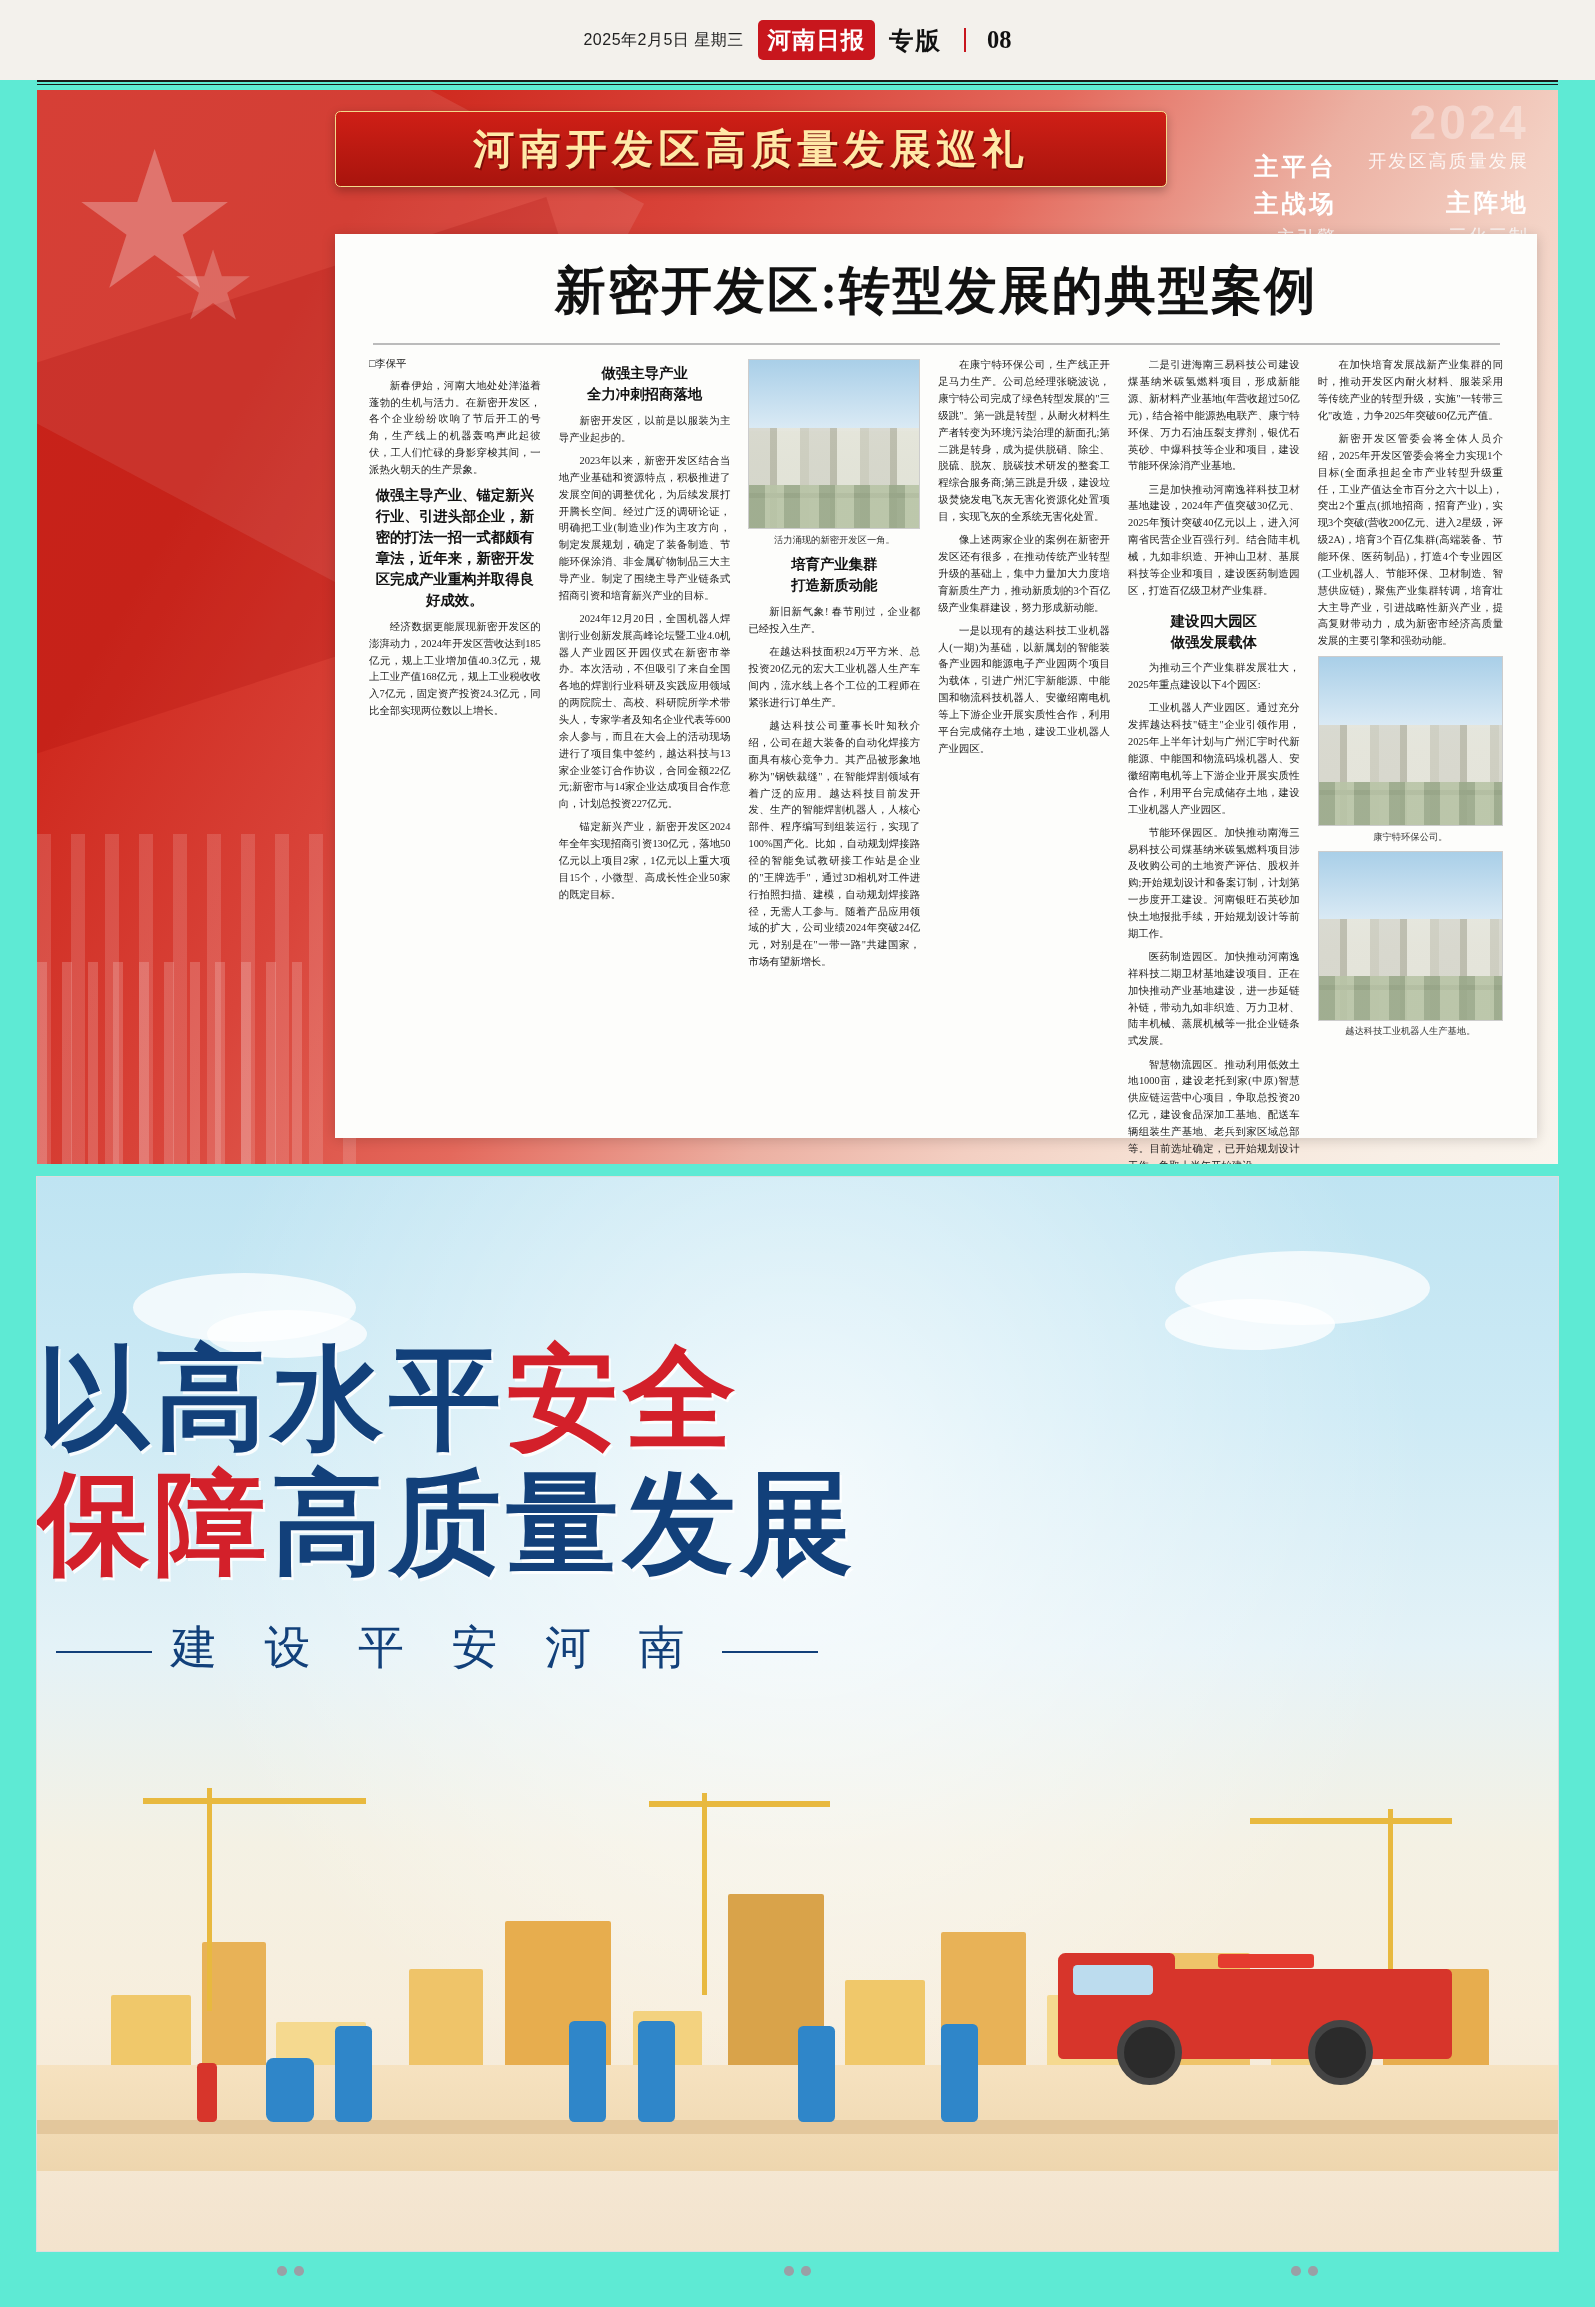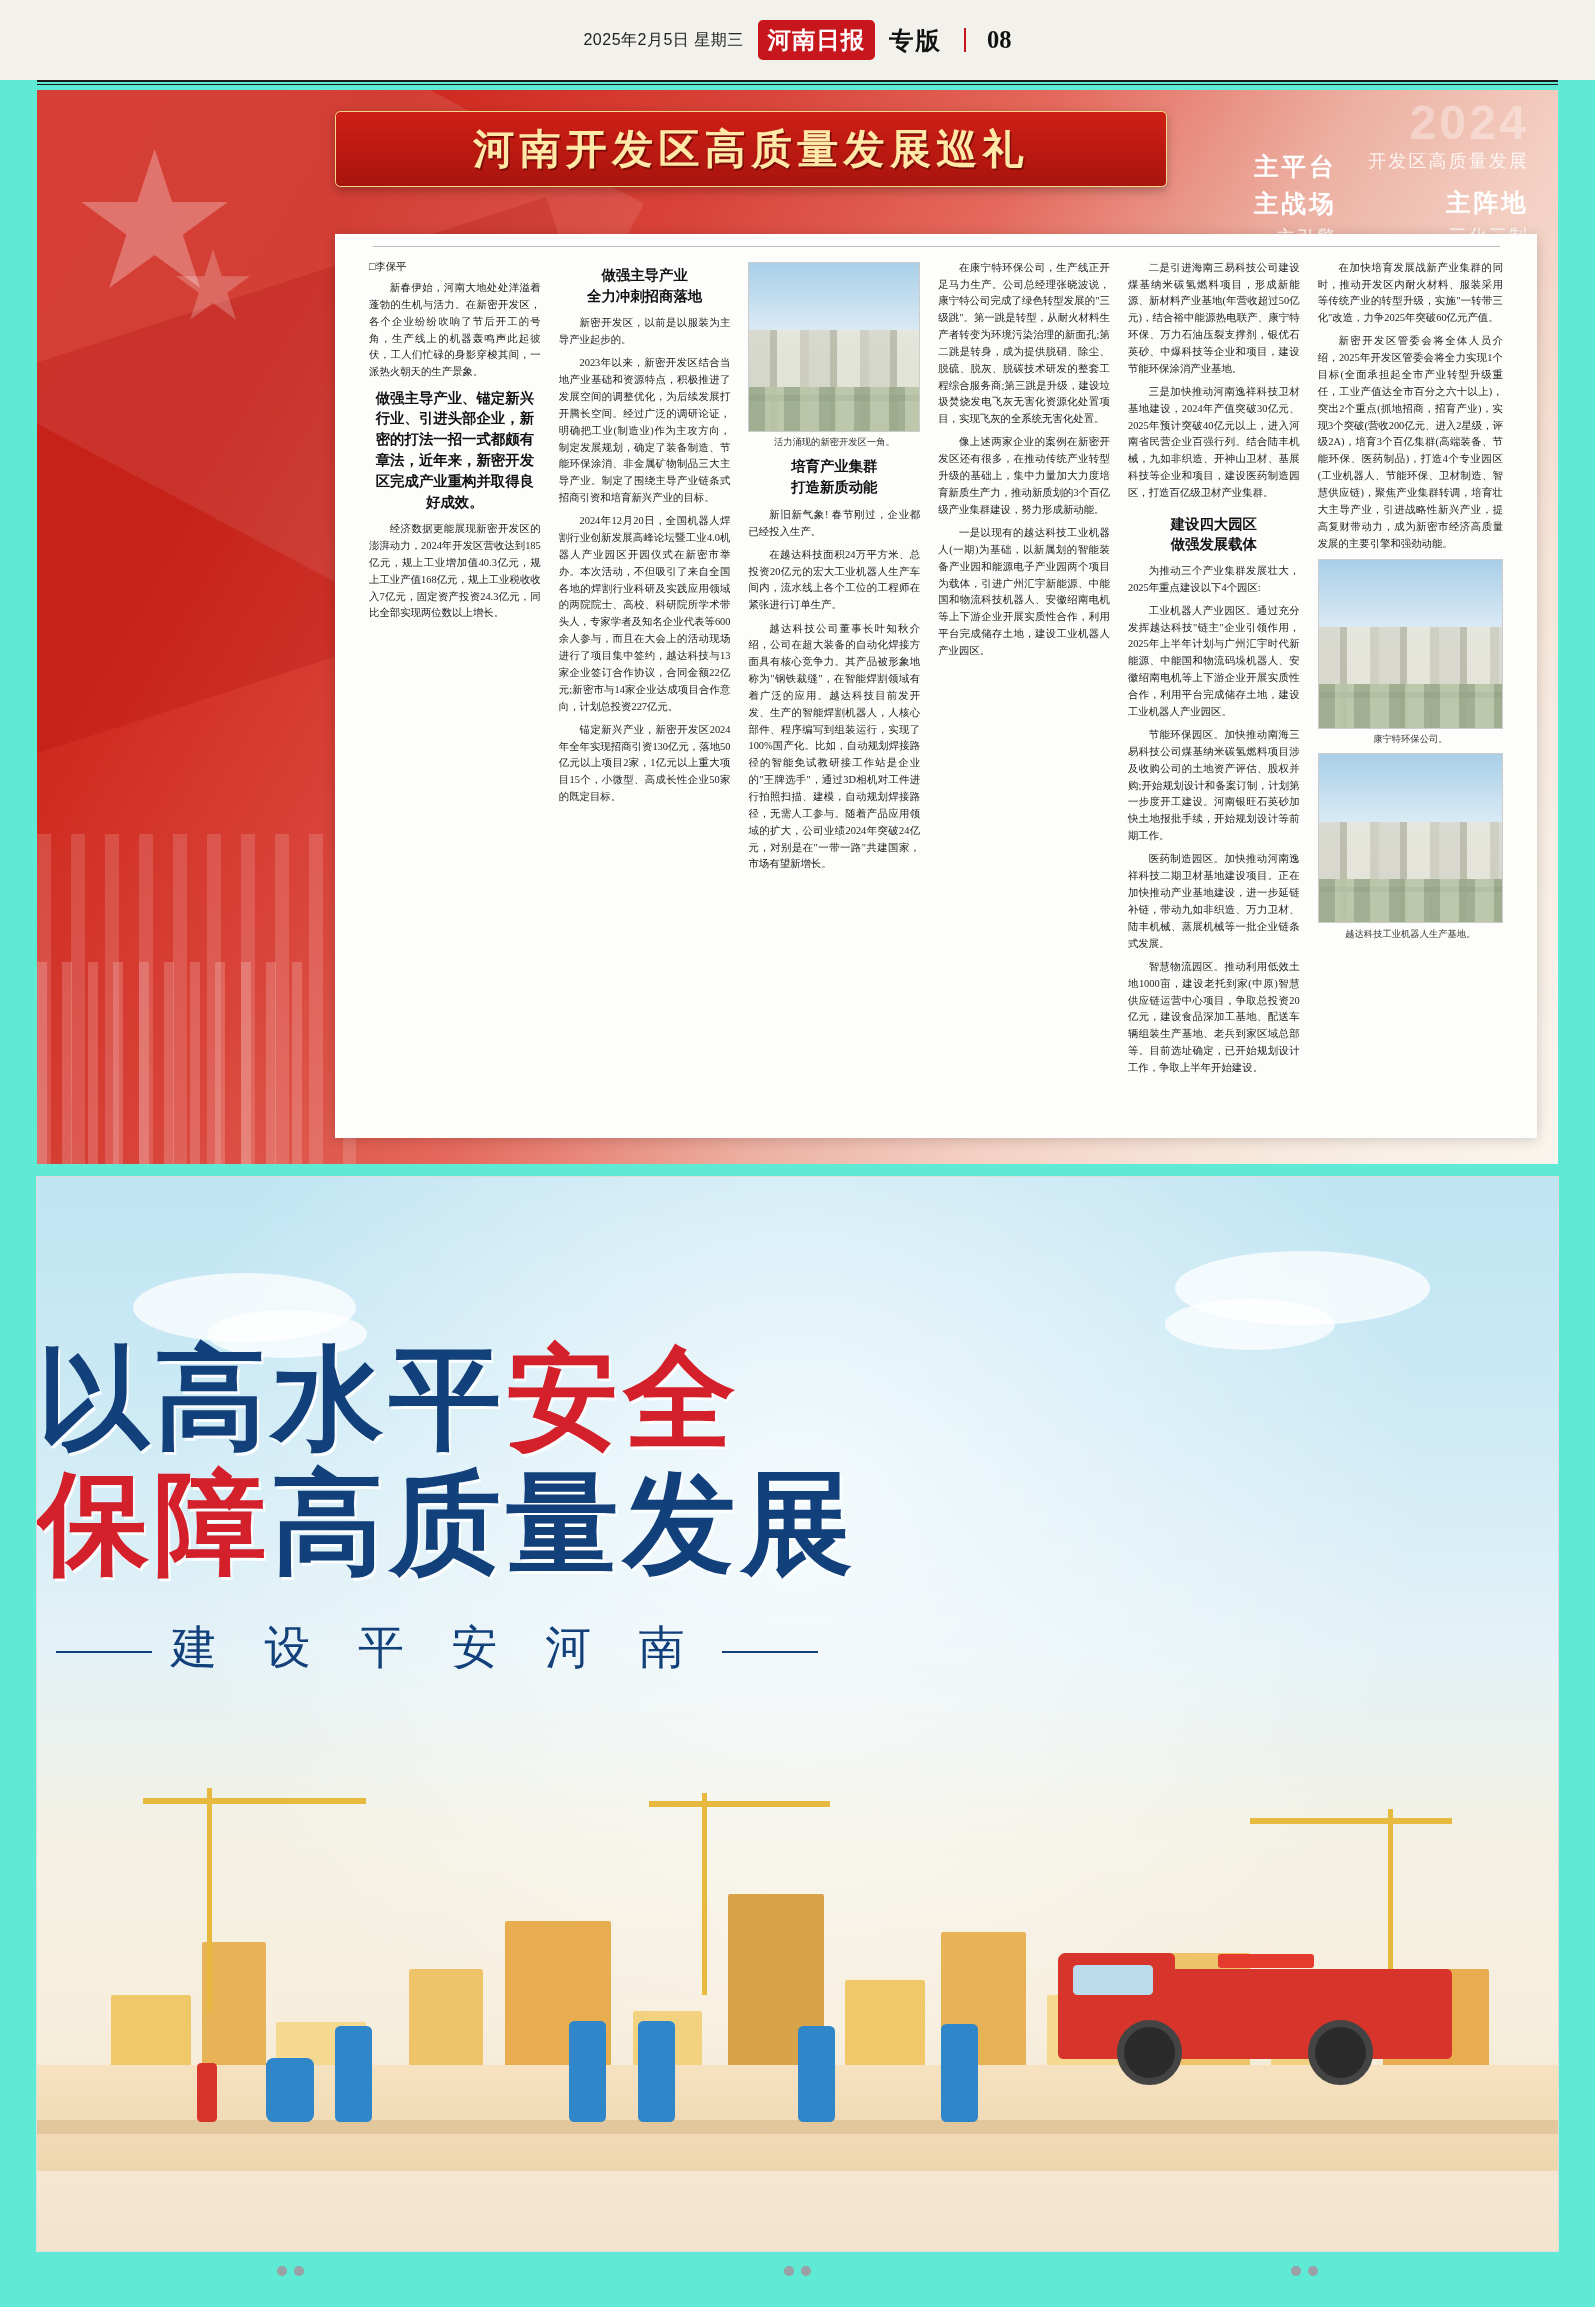--- a/index.html
+++ b/index.html
@@ -138,20 +138,21 @@
       <div class="l1">开发区高质量发展</div>
       <div class="l4">主战场</div>
       <div class="l3">主阵地</div>
       <div class="l6">主引擎</div>
       <div class="l5">三化三制</div>
       <div class="l8">管委会+公司</div>
       <div class="l7">一区多园</div>
     </div>
 
     <div class="whitebox">
+      <div class="headline">新密开发区:转型发展的典型案例</div>
       <div class="hr-under"></div>
       <div class="cols" id="article-cols">
           <div class="col">
             <div class="byline">□李保平</div>
             <p>新春伊始，河南大地处处洋溢着蓬勃的生机与活力。在新密开发区，各个企业纷纷吹响了节后开工的号角，生产线上的机器轰鸣声此起彼伏，工人们忙碌的身影穿梭其间，一派热火朝天的生产景象。</p>
             <div class="sub">做强主导产业、锚定新兴行业、引进头部企业，新密的打法一招一式都颇有章法，近年来，新密开发区完成产业重构并取得良好成效。</div>
             <p>经济数据更能展现新密开发区的澎湃动力，2024年开发区营收达到185亿元，规上工业增加值40.3亿元，规上工业产值168亿元，规上工业税收收入7亿元，固定资产投资24.3亿元，同比全部实现两位数以上增长。</p>
           </div>
           <div class="col">
             <div class="sub">做强主导产业<br>全力冲刺招商落地</div>

